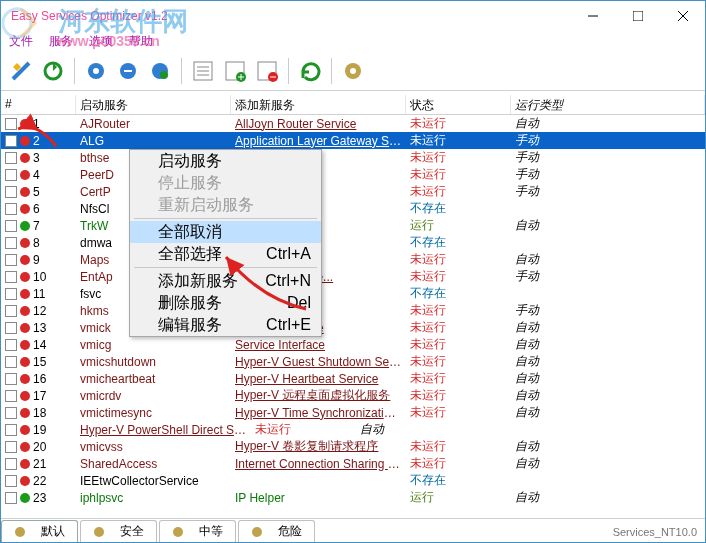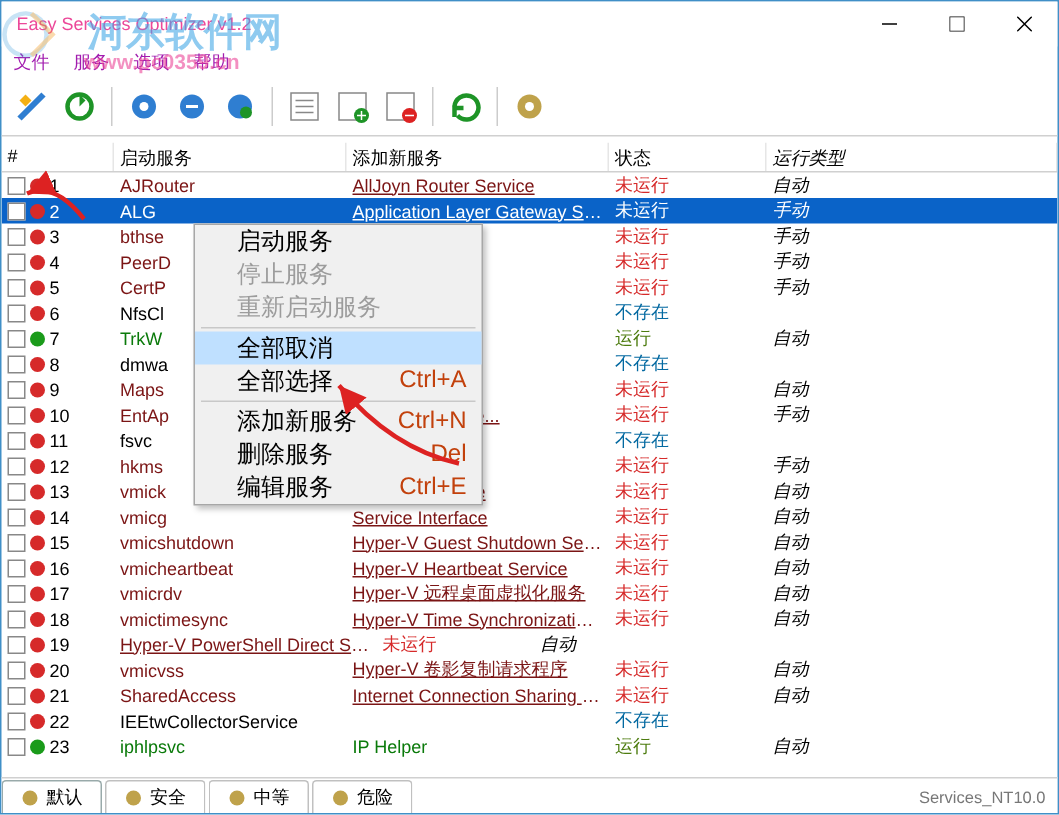--- a/index.html
+++ b/index.html
@@ -53,27 +53,27 @@
   .stat-green { color: #4d7c0f; }
   .stat-black { color: #0369a1; }
   .type-black { color: #000; }
   .row.selected { background: #0a63c8; color: #fff; }
   .row.selected .cell, .row.selected .idx-num, .row.selected span { color: #fff !important; }
 
   
   .ctxmenu { position: absolute; top: 148px; left: 128px; width: 193px; background: #f0f0f0; border: 1px solid #a7a7a7; box-shadow: 2px 2px 4px rgba(0,0,0,.25); z-index: 10; font-size: 16px; }
   .ctxmenu .mi { height: 22px; display: flex; align-items: center; padding: 0 10px 0 28px; color: #000; position: relative; }
   .ctxmenu .mi.disabled { color: #9c9c9c; }
-  .ctxmenu .mi .sc { position: absolute; right: 10px; color: #c2410c; }
+  .ctxmenu .mi .sc { position: absolute; right: 10px; color: #000000; }
   .ctxmenu .mi.hover { background: #bfe0ff; }
   .ctxmenu hr { border: none; border-top: 1px solid #c8c8c8; margin: 2px 4px; }
 
   
   .btabs { position: absolute; bottom: 0; left: 0; right: 0; height: 24px; display: flex; align-items: flex-end; border-top: 1px solid #d0d0d0; background: #fff; }
-  .btab { display: flex; align-items: center; gap: 5px; height: 22px; padding: 0 12px; border: 1px solid #c0c0c0; border-bottom: none; border-radius: 3px 3px 0 0; margin-right: 2px; font-size: 12px; margin-top: 44px; }
+  .btab { display: flex; align-items: center; gap: 15px; height: 22px; padding: 0 12px; border: 1px solid #c0c0c0; border-bottom: none; border-radius: 3px 3px 0 0; margin-right: 2px; font-size: 12px; margin-top: 44px; }
   .btab.active { background: #fff; border-color: #9aa; }
   .gear { width: 12px; height: 12px; }
   .status-right { position: absolute; right: 8px; bottom: 4px; font-size: 11px; color: #777; }
 
   
   .arrow { position: absolute; z-index: 20; pointer-events: none; }
 </style>
 </head>
 <body>
 

